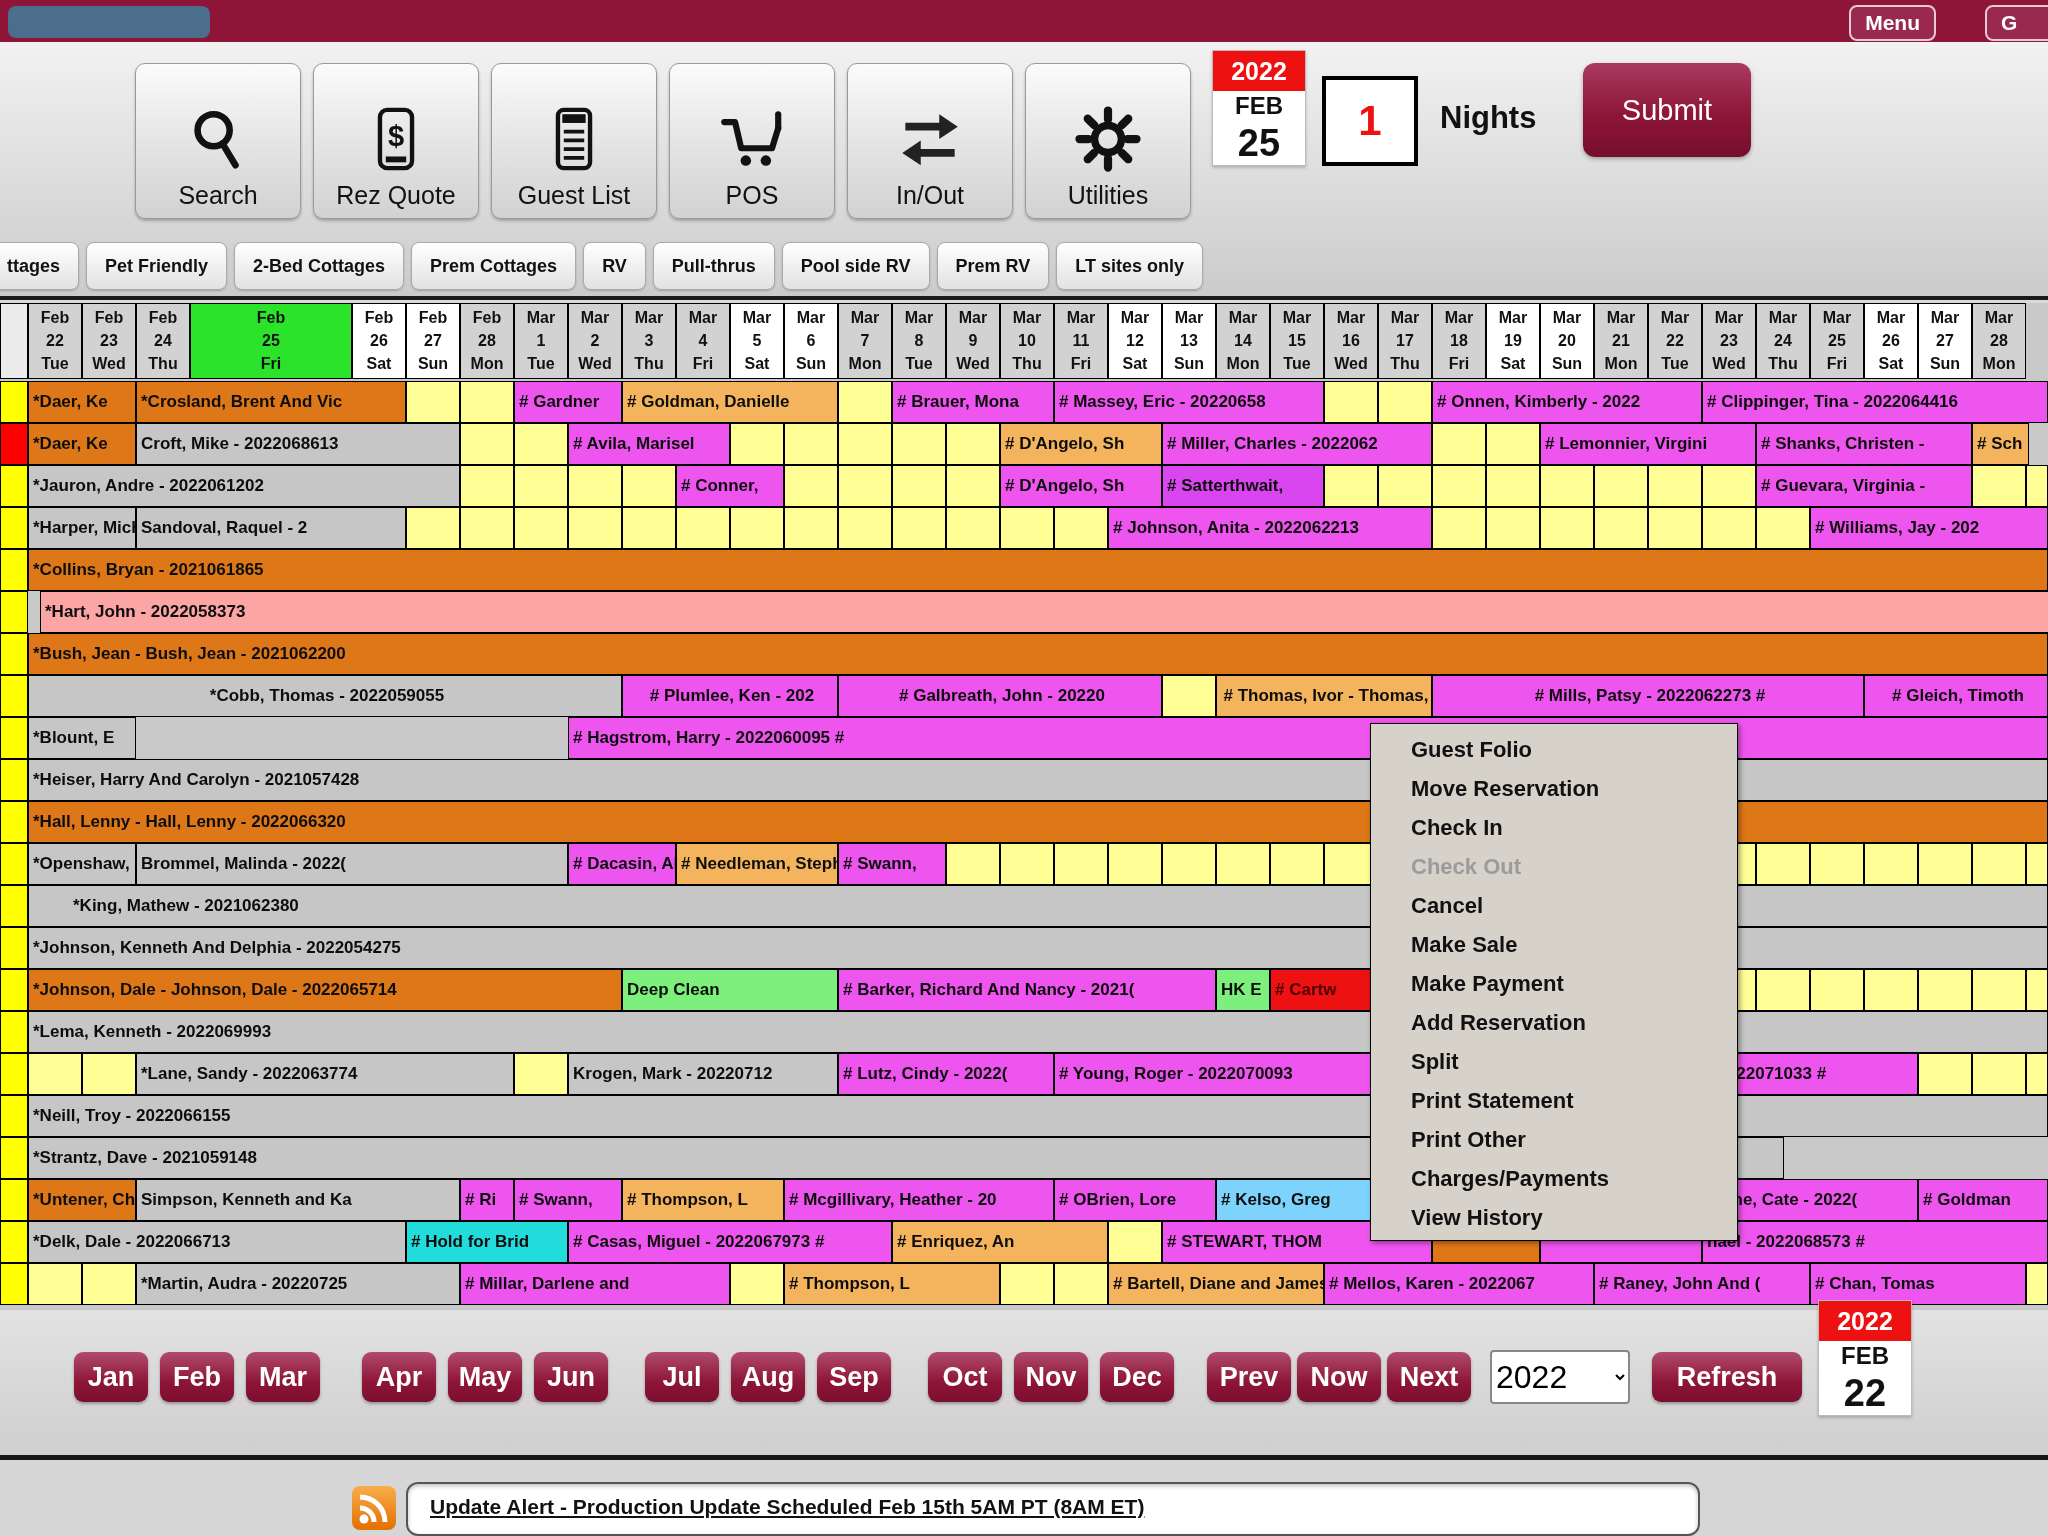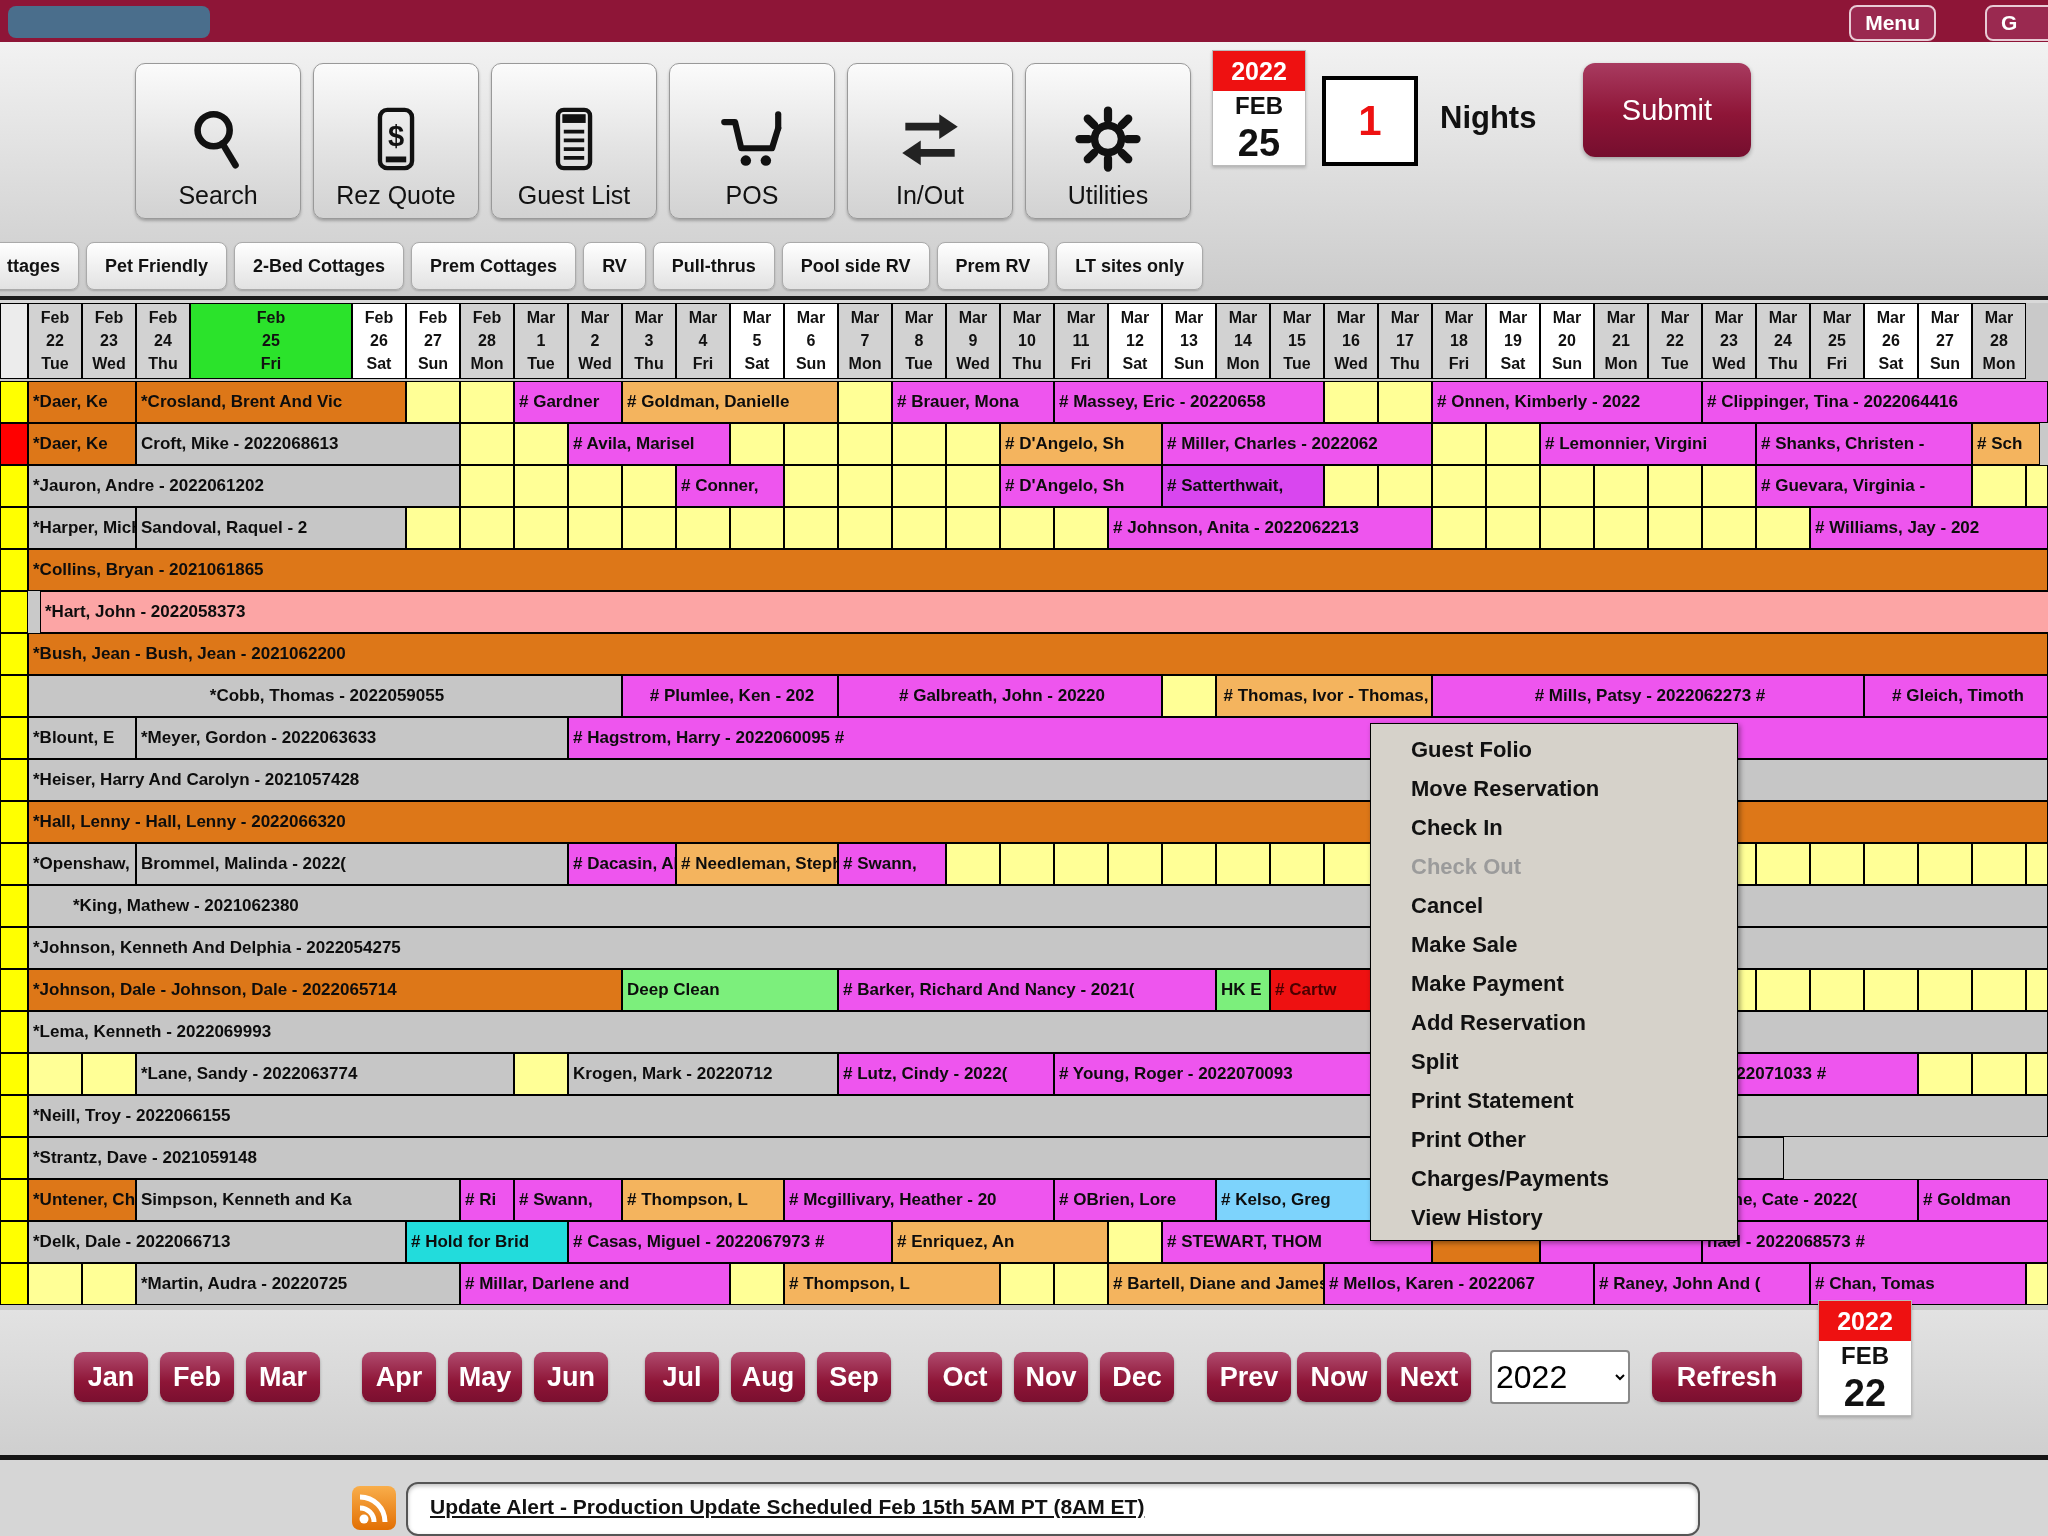--- a/index.html
+++ b/index.html
@@ -232,21 +232,21 @@
         <div class="daycell" style="left: 784px; width: 54px;"></div>
         <div class="daycell" style="left: 838px; width: 54px;"></div>
         <div class="daycell" style="left: 892px; width: 54px;"></div>
         <div class="daycell" style="left: 946px; width: 54px;"></div>
         <div class="seg" style="left: 1000px; width: 162px; background: rgb(244, 180, 94);"># D'Angelo, Sh</div>
         <div class="seg" style="left: 1162px; width: 270px; background: rgb(238, 85, 238);"># Miller, Charles - 2022062</div>
         <div class="daycell" style="left: 1432px; width: 54px;"></div>
         <div class="daycell" style="left: 1486px; width: 54px;"></div>
         <div class="seg" style="left: 1540px; width: 216px; background: rgb(238, 85, 238);"># Lemonnier, Virgini</div>
         <div class="seg" style="left: 1756px; width: 216px; background: rgb(238, 85, 238);"># Shanks, Christen -</div>
-        <div class="seg" style="left: 1972px; width: 68px; background: rgb(244, 180, 94);"># Sch</div>
+        <div class="seg" style="left: 1972px; width: 57px; background: rgb(244, 180, 94);"># Sch</div>
       </div>
       <div class="grow" style="top: 84px;">
         <div class="flag" style="background: rgb(255, 255, 0);"></div>
         <div class="seg" style="left: 28px; width: 432px; background: rgb(198, 198, 198);">*Jauron, Andre - 2022061202</div>
         <div class="daycell" style="left: 460px; width: 54px;"></div>
         <div class="daycell" style="left: 514px; width: 54px;"></div>
         <div class="daycell" style="left: 568px; width: 54px;"></div>
         <div class="daycell" style="left: 622px; width: 54px;"></div>
         <div class="seg" style="left: 676px; width: 108px; background: rgb(238, 85, 238);"># Conner,</div>
         <div class="daycell" style="left: 784px; width: 54px;"></div>
@@ -312,21 +312,20 @@
         <div class="seg" style="left: 622px; width: 216px; background: rgb(238, 85, 238);"># Plumlee, Ken - 202</div>
         <div class="seg" style="left: 838px; width: 324px; background: rgb(238, 85, 238);"># Galbreath, John - 20220</div>
         <div class="daycell" style="left: 1162px; width: 54px;"></div>
         <div class="seg" style="left: 1216px; width: 216px; background: rgb(244, 180, 94);"># Thomas, Ivor - Thomas,</div>
         <div class="seg" style="left: 1432px; width: 432px; background: rgb(238, 85, 238);"># Mills, Patsy - 2022062273 #</div>
         <div class="seg" style="left: 1864px; width: 184px; background: rgb(238, 85, 238);"># Gleich, Timoth</div>
       </div>
       <div class="grow" style="top: 336px;">
         <div class="flag" style="background: rgb(255, 255, 0);"></div>
         <div class="seg" style="left: 28px; width: 108px; background: rgb(198, 198, 198);">*Blount, E</div>
-        <div class="seg" style="left: 136px; width: 432px; background: rgb(198, 198, 198);">*Meyer, Gordon - 2022063633</div>
         <div class="seg" style="left: 568px; width: 1480px; background: rgb(238, 85, 238);"># Hagstrom, Harry - 2022060095 #</div>
       </div>
       <div class="grow" style="top: 378px;">
         <div class="flag" style="background: rgb(255, 255, 0);"></div>
         <div class="seg" style="left: 28px; width: 2020px; background: rgb(198, 198, 198);">*Heiser, Harry And Carolyn - 2021057428</div>
       </div>
       <div class="grow" style="top: 420px;">
         <div class="flag" style="background: rgb(255, 255, 0);"></div>
         <div class="seg" style="left: 28px; width: 2020px; background: rgb(221, 119, 24);">*Hall, Lenny - Hall, Lenny - 2022066320</div>
       </div>

